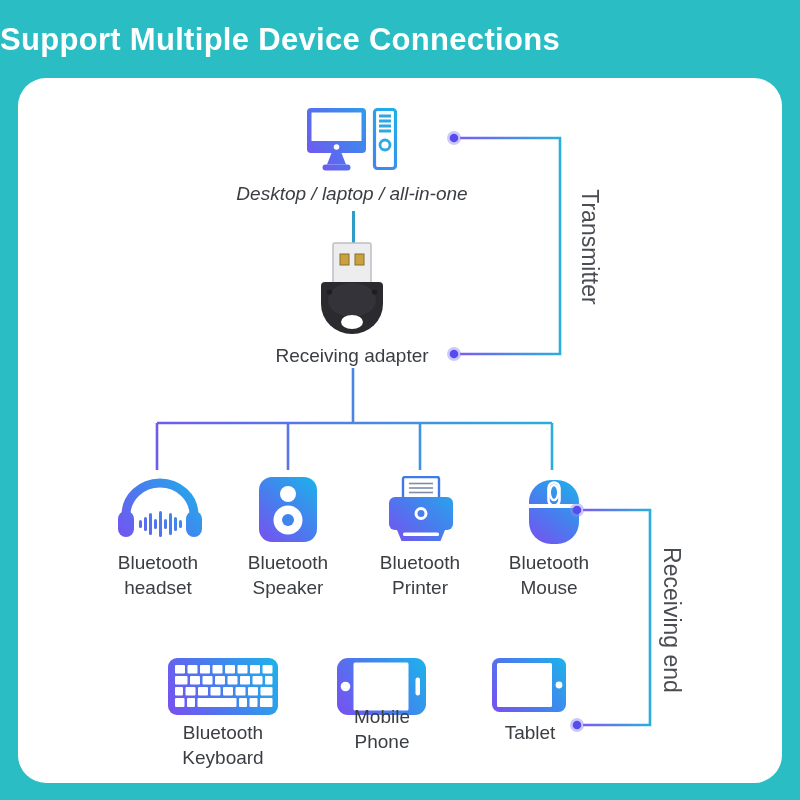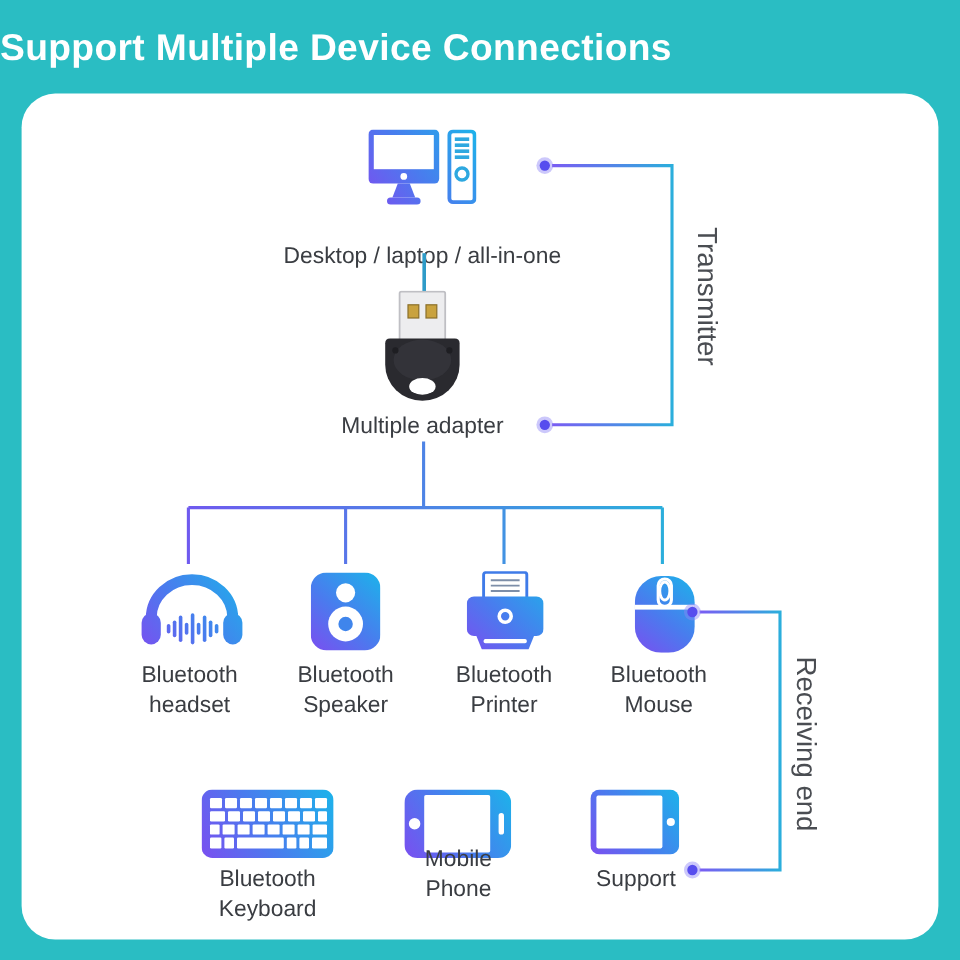--- a/index.html
+++ b/index.html
@@ -50,36 +50,36 @@
   <path d="M24.5 45 h10 l4.5 11.5 h-19 z" fill="url(#cg)"></path>
   <rect x="15.5" y="56.5" width="28" height="6" rx="3" fill="url(#cg)"></rect>
   <rect x="67.5" y="1.5" width="21" height="59" rx="3" fill="none" stroke="url(#cg)" stroke-width="3.2"></rect>
   <rect x="72" y="6.5" width="12" height="3" fill="#2EA8E0"></rect>
   <rect x="72" y="11.5" width="12" height="3" fill="#2EA8E0"></rect>
   <rect x="72" y="16.5" width="12" height="3" fill="#2EA8E0"></rect>
   <rect x="72" y="21.5" width="12" height="3" fill="#2EA8E0"></rect>
   <circle cx="78" cy="37" r="5" fill="none" stroke="#2EA8E0" stroke-width="2.8"></circle>
 </svg>
 
-<div class="lbl" style="left:232px; top:201px; width:240px;">Desktop / laptop / all-in-one</div>
+<div class="lbl" style="left:232px; top:181px; width:240px;font-style:italic;">Desktop / laptop / all-in-one</div>
 
 <div class="vline" style="left:352px; top:211px; height:32px;"></div>
 
 <svg class="abs" style="left:320px; top:242px;" width="64" height="93" viewBox="0 0 64 93">
   <rect x="13" y="1" width="38" height="44" rx="1.5" fill="#EDEDEF" stroke="#BFBFC4" stroke-width="1.5"></rect>
   <rect x="20" y="12" width="9" height="11" fill="#C9A23E" stroke="#8A6F2A" stroke-width="1"></rect>
   <rect x="35" y="12" width="9" height="11" fill="#C9A23E" stroke="#8A6F2A" stroke-width="1"></rect>
   <path d="M5 40 H59 Q63 40 63 44 V62 A31 30 0 0 1 1 62 V44 Q1 40 5 40 Z" fill="#2A2A2F"></path>
   <ellipse cx="32" cy="58" rx="24" ry="17" fill="#35353B" opacity="0.85"></ellipse>
   <circle cx="9.5" cy="50" r="2.6" fill="#1E1E22"></circle>
   <circle cx="54.5" cy="50" r="2.6" fill="#1E1E22"></circle>
   <ellipse cx="32" cy="80" rx="11" ry="7" fill="#FFFFFF"></ellipse>
 </svg>
 
-<div class="lbl" style="left:262px; top:343px; width:180px;">Multiple adapter</div>
+<div class="lbl" style="left:262px; top:343px; width:180px;">Receiving adapter</div>
 
 <svg class="abs" style="left:444px; top:128px;" width="124" height="236" viewBox="0 0 124 236">
   <defs>
     <linearGradient id="tg" gradientUnits="userSpaceOnUse" x1="16" y1="0" x2="116" y2="0">
       <stop offset="0" stop-color="#7A5CF3"></stop>
         <stop offset="1" stop-color="#2BAEDC"></stop>
     </linearGradient>
   </defs>
   <path d="M16 10 H116 V226 H16" fill="none" stroke="url(#tg)" stroke-width="2.6"></path>
   <circle cx="10" cy="10" r="7" fill="#8F84F6" opacity="0.45"></circle>
@@ -260,13 +260,13 @@
   </defs>
   <rect x="0" y="0" width="74" height="54" rx="7.5" fill="url(#tbg)"></rect>
   <rect x="5" y="5" width="55" height="44" rx="1.5" fill="#FFFFFF"></rect>
   <circle cx="67" cy="27" r="3.4" fill="#FFFFFF"></circle>
 </svg>
 
 <div class="lbl" style="left:148px; top:720px; width:150px;">Bluetooth
 Keyboard</div>
 <div class="lbl" style="left:307px; top:704px; width:150px;">Mobile
 Phone</div>
-<div class="lbl" style="left:455px; top:720px; width:150px;">Support</div>
+<div class="lbl" style="left:455px; top:720px; width:150px;">Tablet</div>
 
 </body></html>

